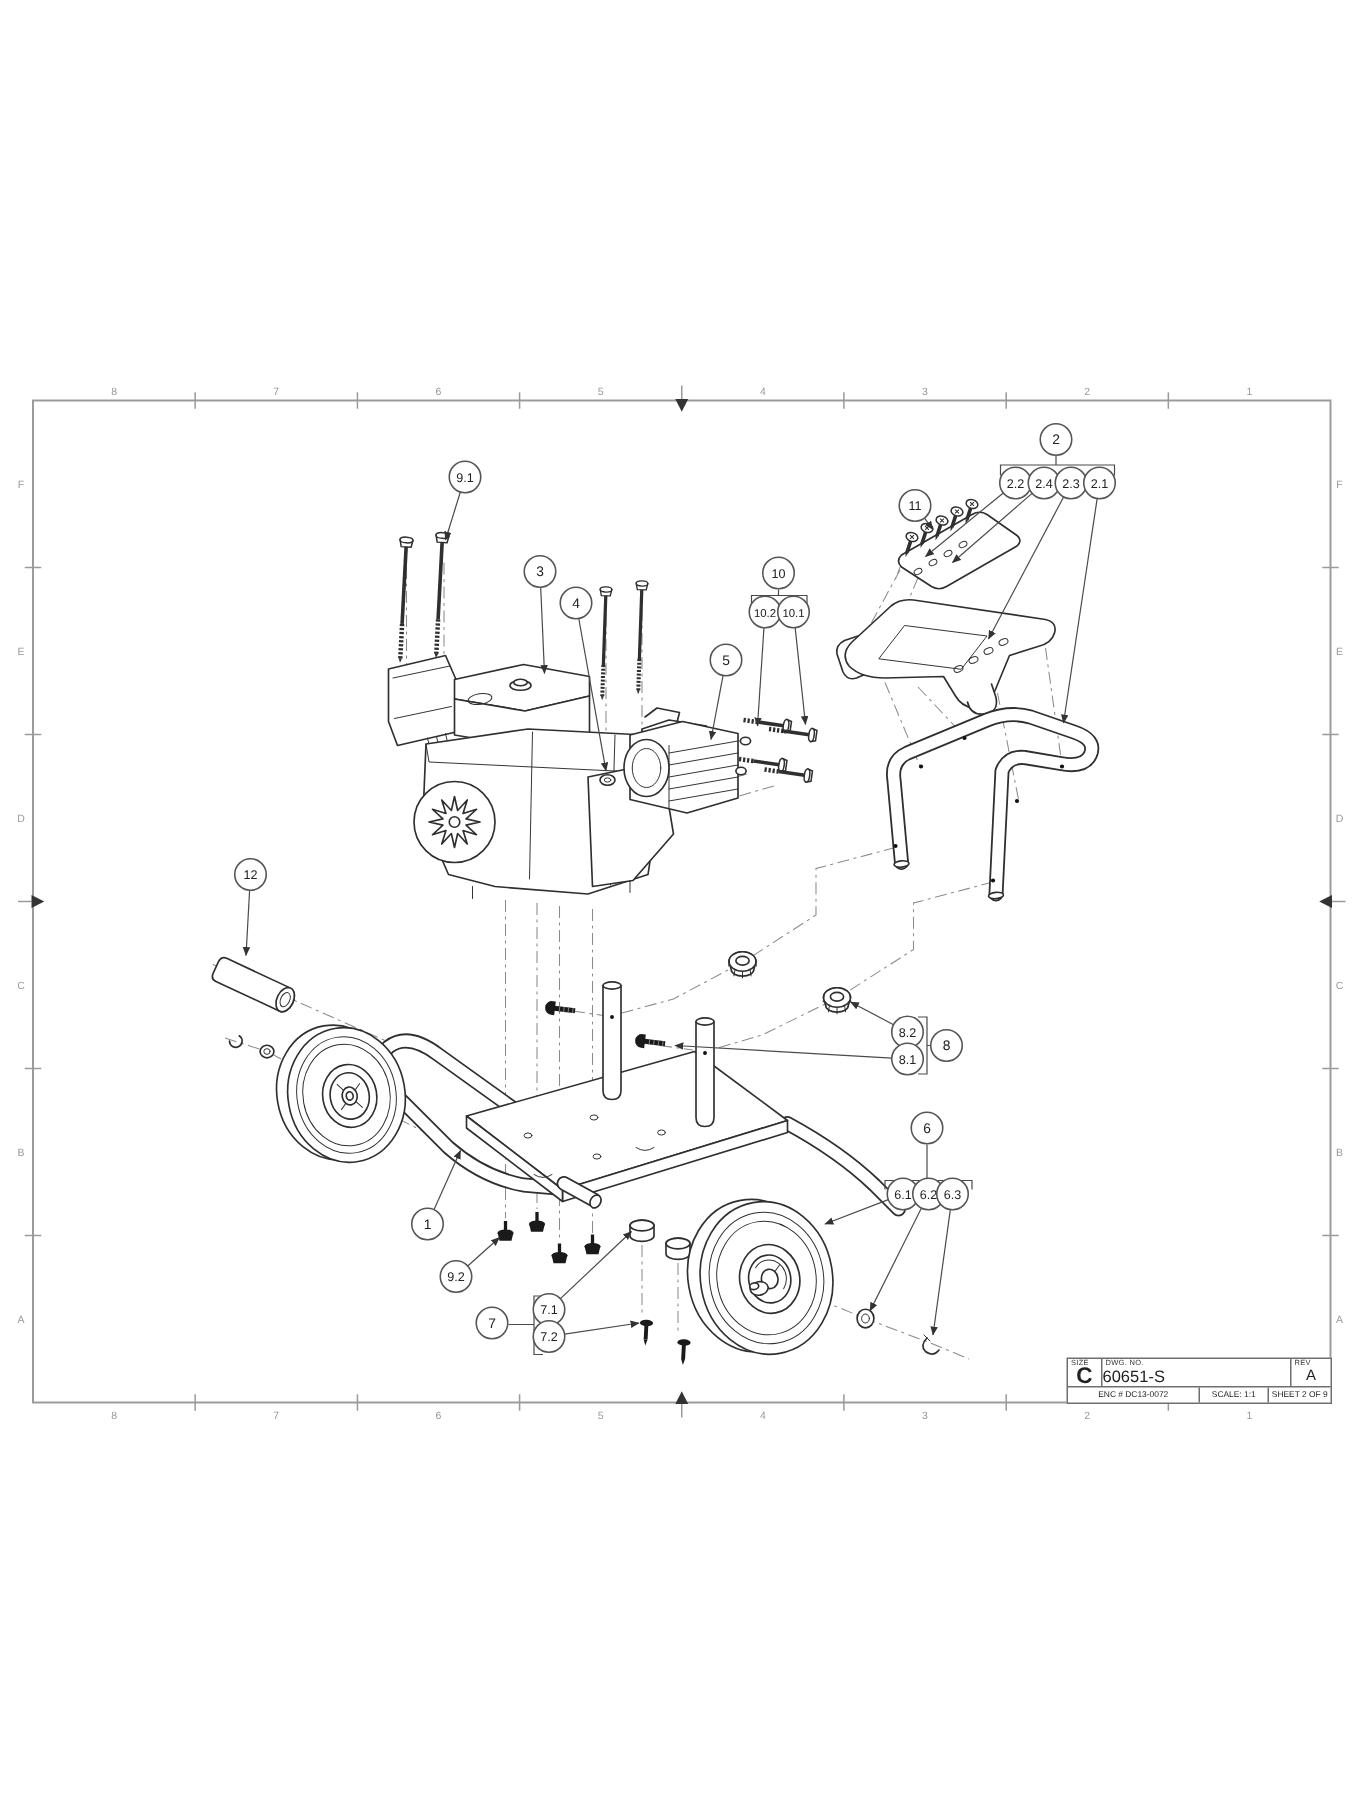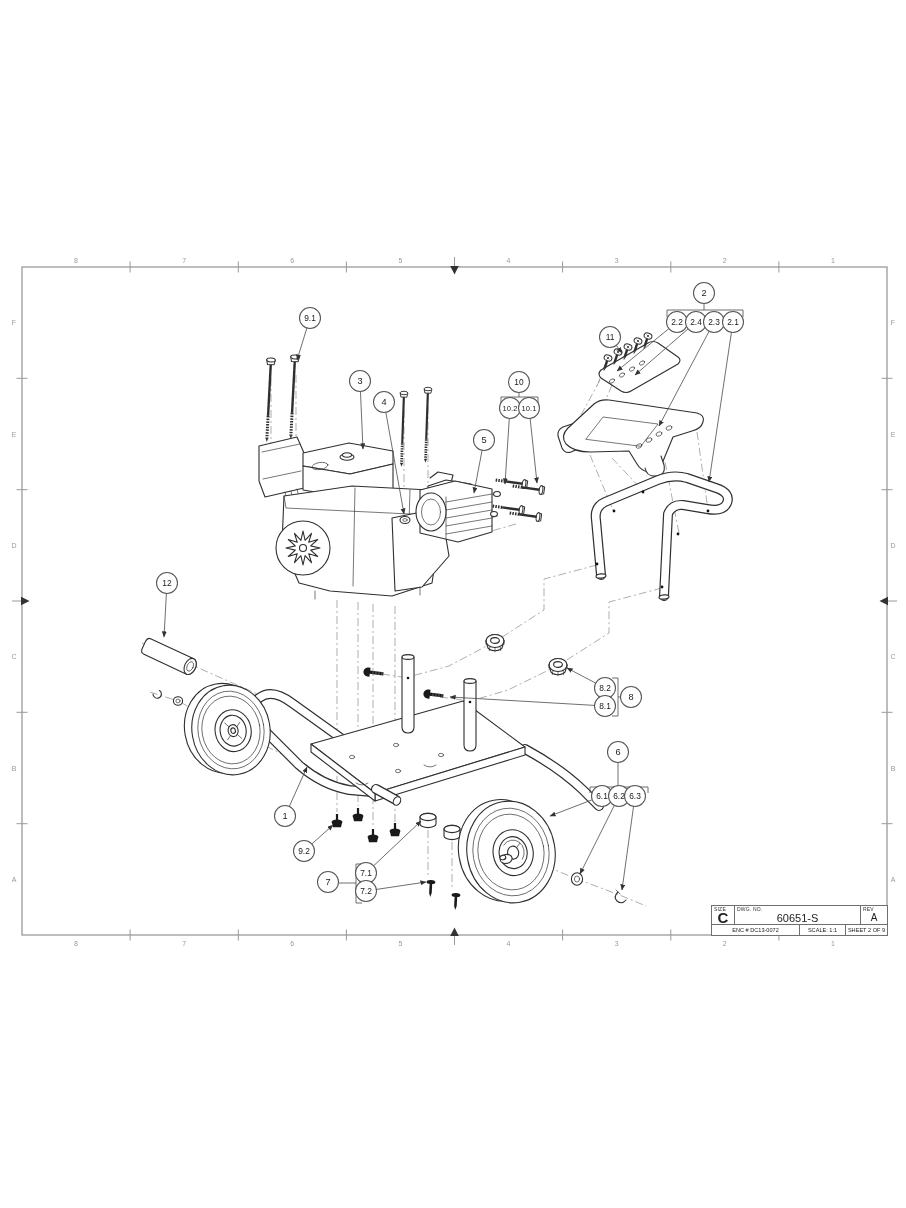--- a/index.html
+++ b/index.html
@@ -27,21 +27,21 @@
   .tblock{position:absolute;left:711px;top:905px;width:177px;height:31px;box-sizing:border-box;
           border:1px solid #6f6f6f;background:#fff;color:#222;}
   .tb-row1{display:flex;height:19px;box-sizing:border-box;border-bottom:1px solid #6f6f6f;}
   .tb-row2{display:flex;height:10px;box-sizing:border-box;}
   .tb-cell{box-sizing:border-box;position:relative;}
   .tb-size{width:23px;border-right:1px solid #6f6f6f;}
   .tb-dwg{flex:1;border-right:1px solid #6f6f6f;}
   .tb-rev{width:26px;}
   .tb-label{position:absolute;top:0px;left:2px;font-size:5px;color:#333;letter-spacing:.2px;}
   .tb-big{position:absolute;left:0;right:0;top:3px;text-align:center;font-size:15px;font-weight:bold;}
-  .tb-mid{position:absolute;left:0;right:0;top:6px;text-align:center;font-size:11px;}
+  .tb-mid{position:absolute;left:0;right:0;top:6px;font-size:11px;}
   .tb-reva{position:absolute;left:0;right:0;top:6px;text-align:center;font-size:10px;}
   .tb2{font-size:5.6px;display:flex;align-items:center;justify-content:center;box-sizing:border-box;}
   .tb-enc{width:88px;border-right:1px solid #6f6f6f;}
   .tb-scale{width:46px;border-right:1px solid #6f6f6f;}
   .tb-sheet{flex:1;}
 </style>
 </head>
 <body>
 
 <div class="page">

